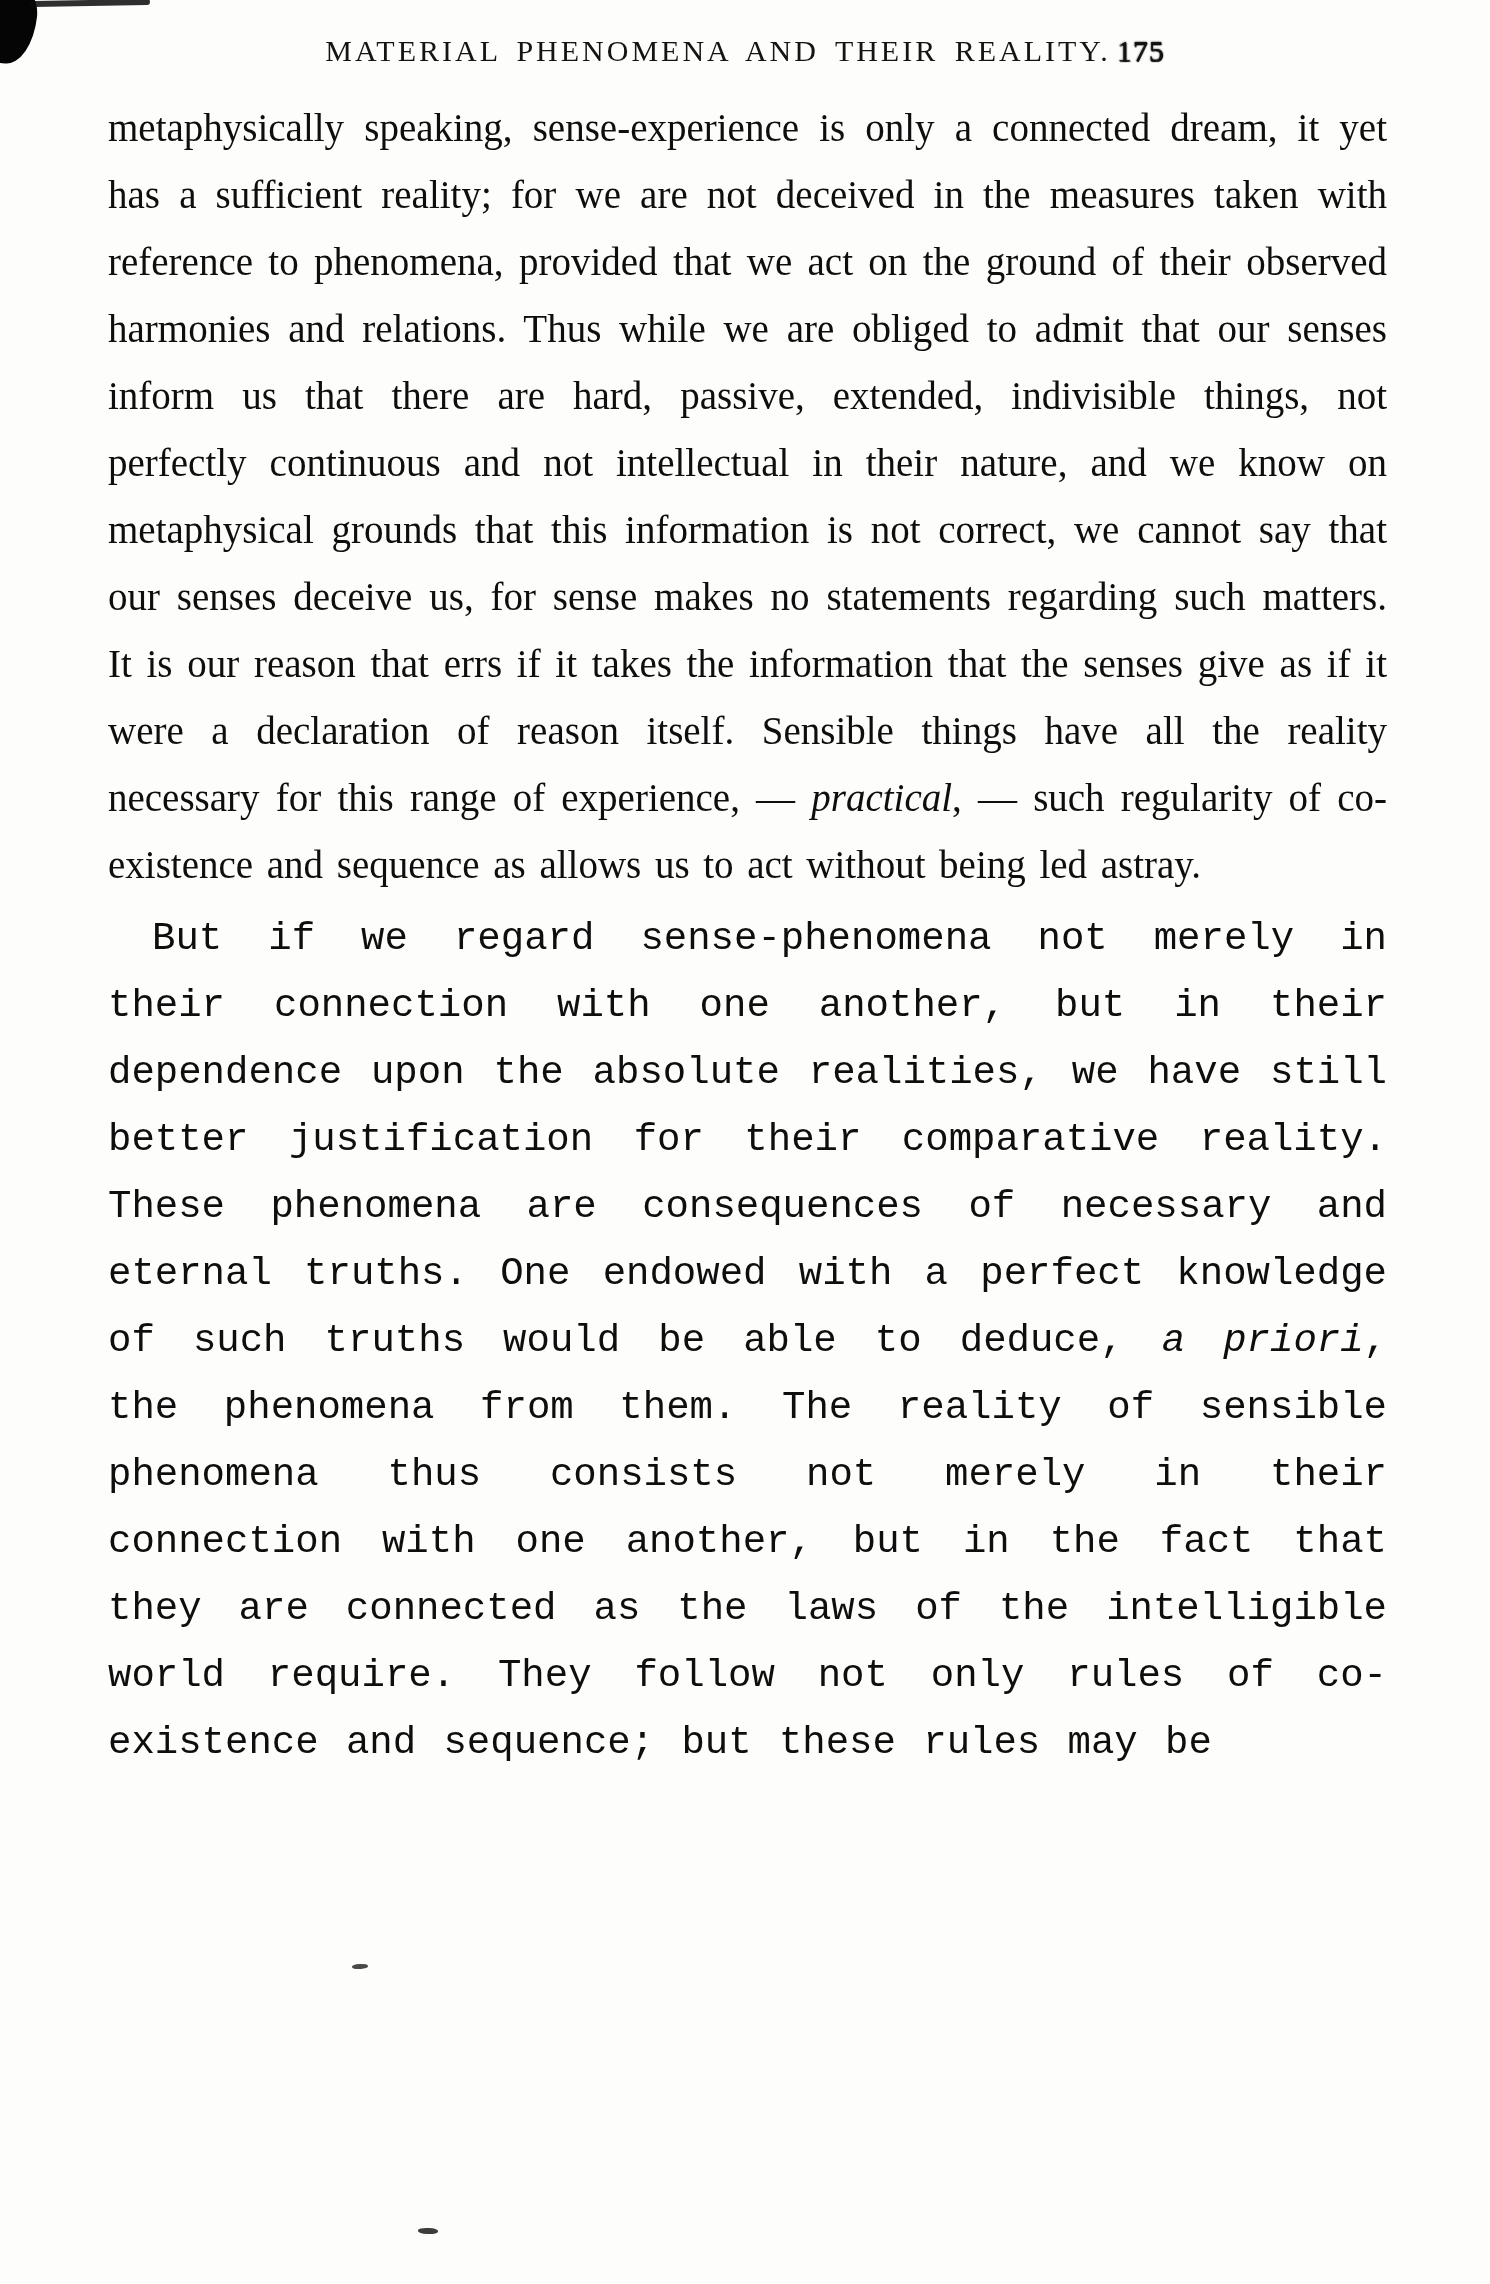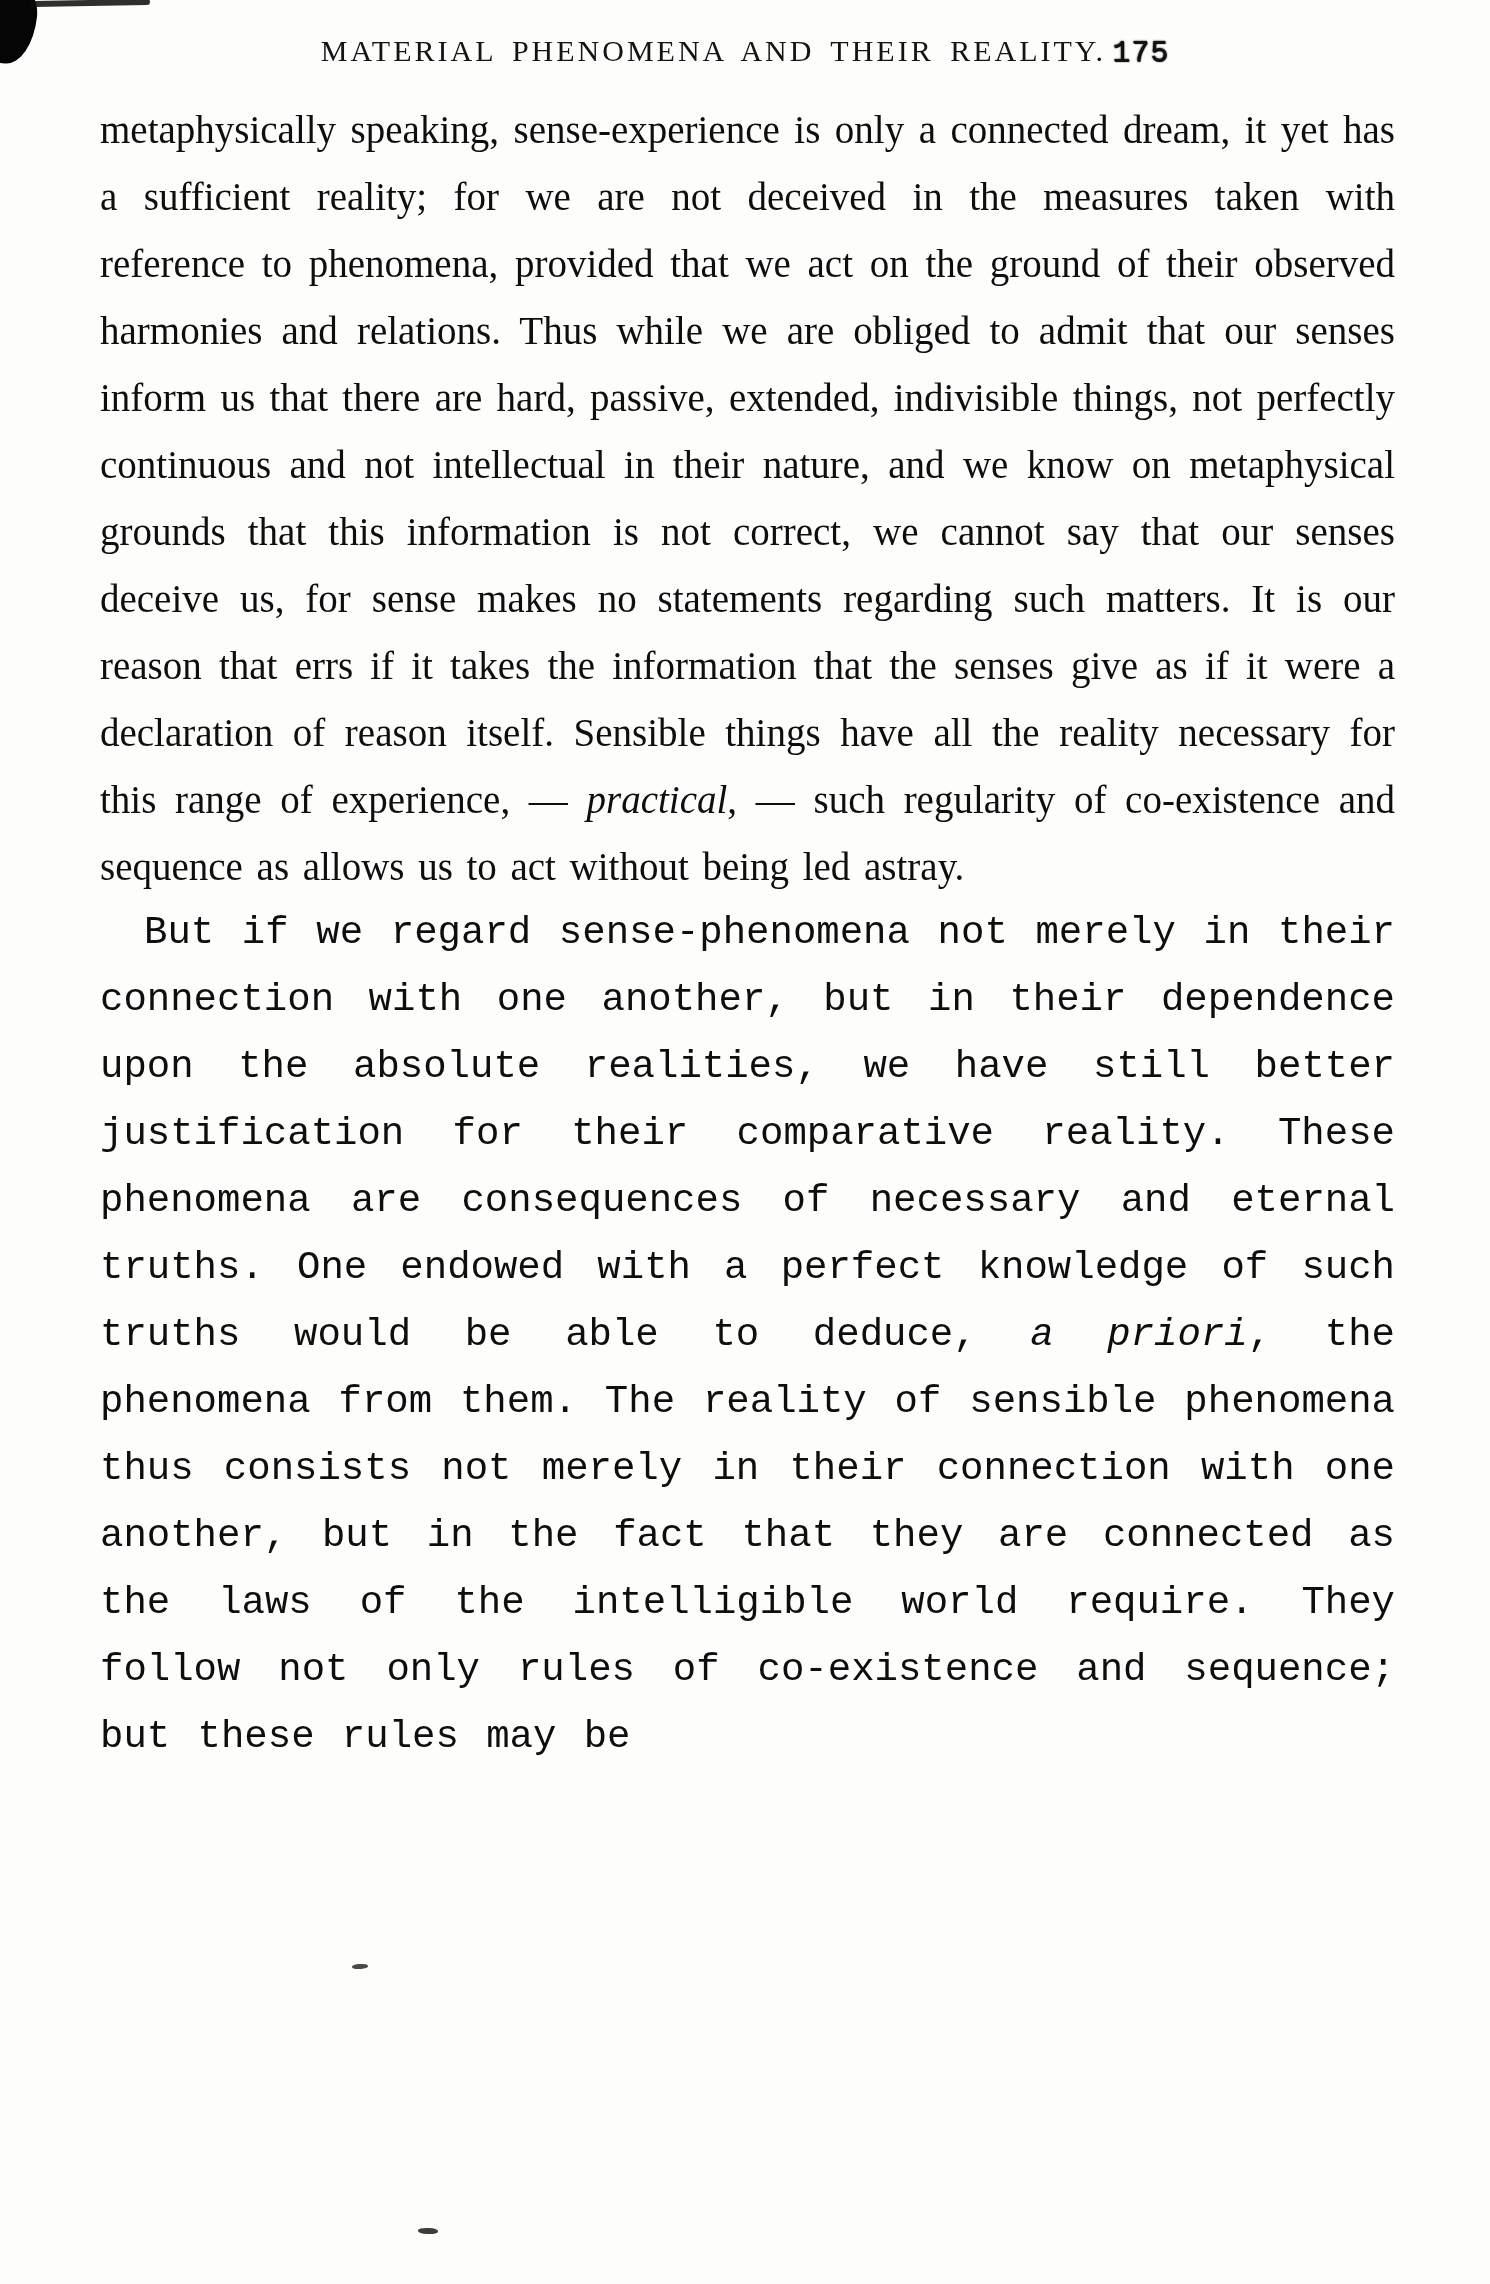--- a/index.html
+++ b/index.html
@@ -25,34 +25,33 @@
     text-align: center;
     font-size: 30px;
     letter-spacing: 3px;
     word-spacing: 6px;
     color: #141414;
     white-space: nowrap;
   }
   .running-head .pagenum {
     margin-left: 6px;
     letter-spacing: 1px;
-    font-family: Liberation Mono, monospace;
   }
   .pagenum.smudged {
     text-shadow: 0 0 2px #000, 0.5px 0.5px 1px #000;
   }
   .body-text {
     margin: 26px 95px 0 100px;
     font-size: 39px;
     line-height: 67px;
     text-align: justify;
     word-spacing: 0.10em;
   }
   .body-text p {
-    margin: 0;
+    margin: 8px;
     padding: 0;
   }
   .body-text p.indent {
     text-indent: 44px;
     font-family: Liberation Mono, monospace;
   }
   .italic {
     font-style: italic;
   }
   

